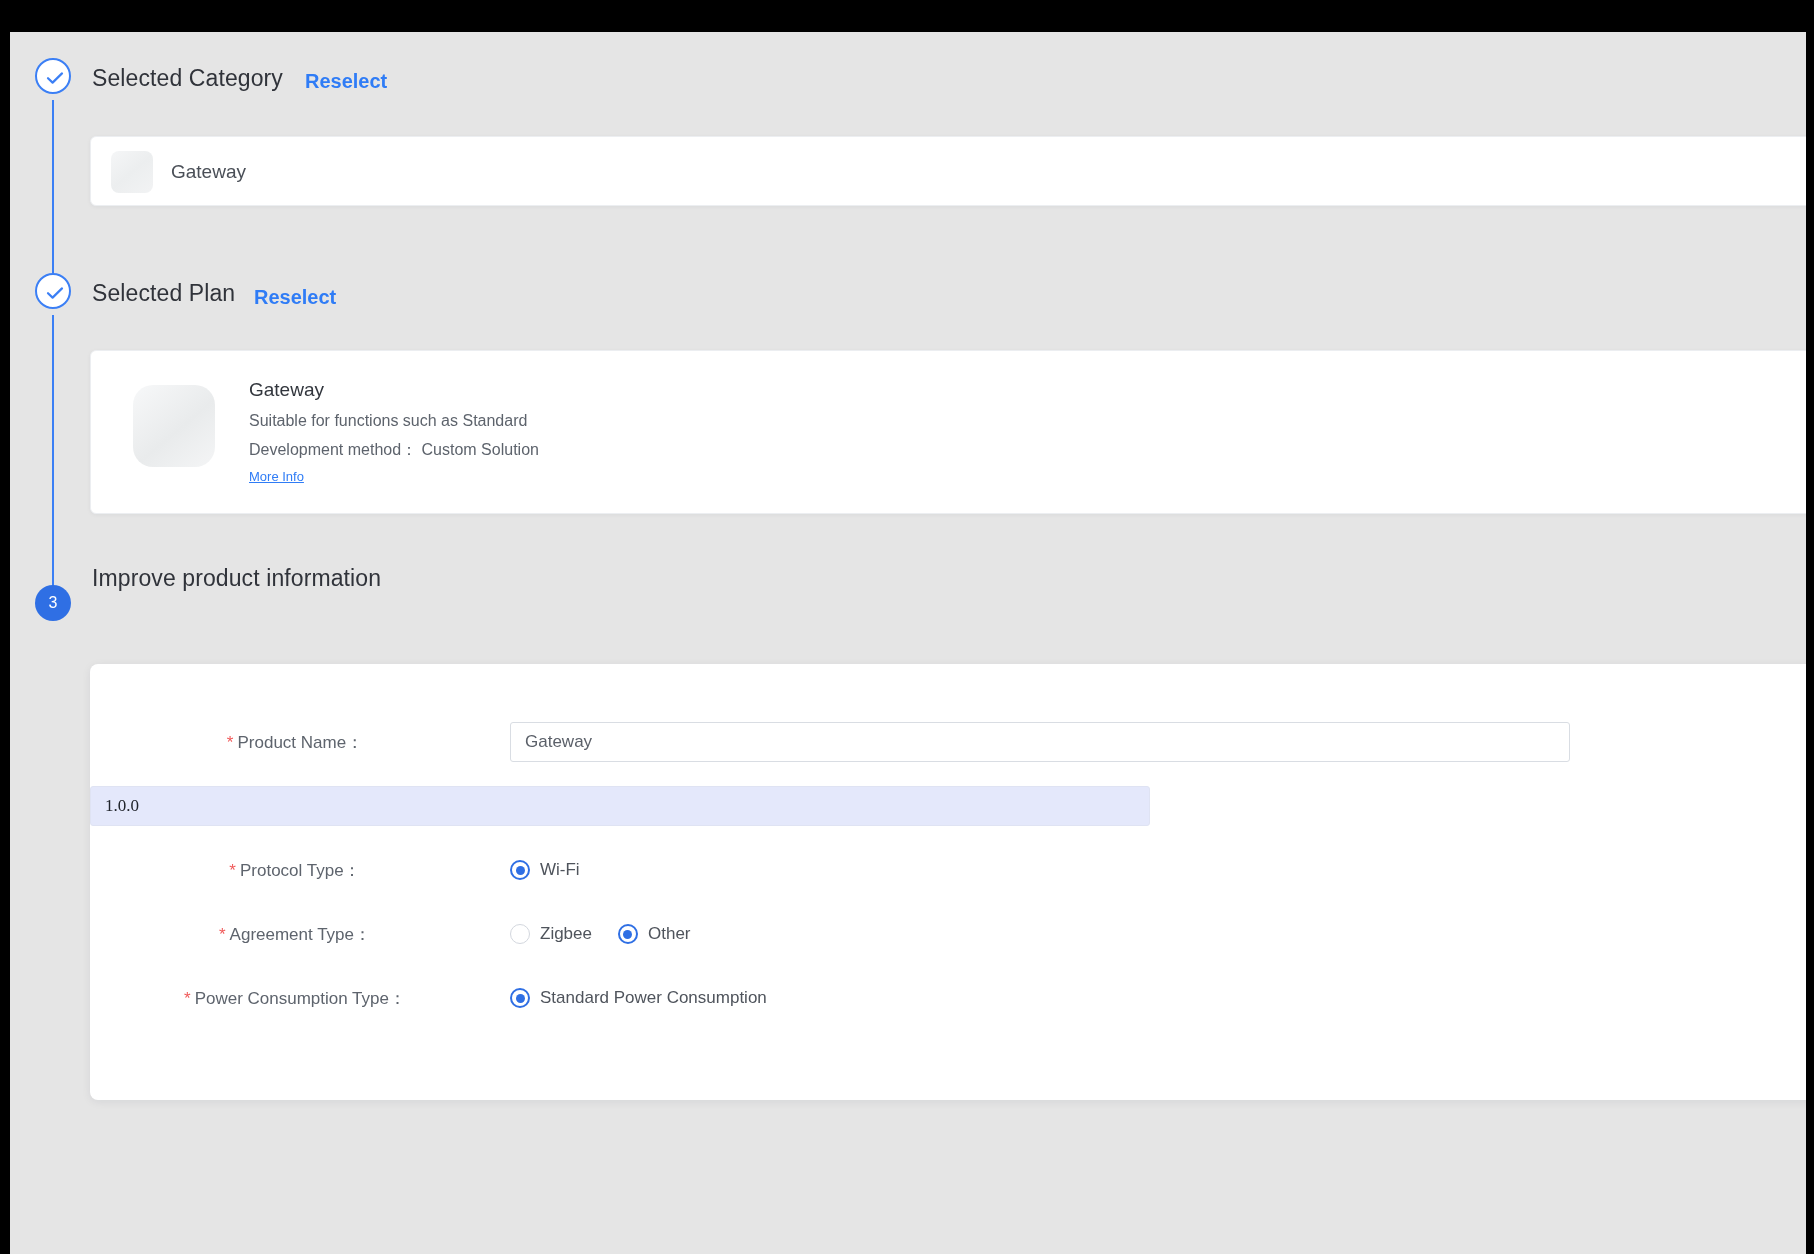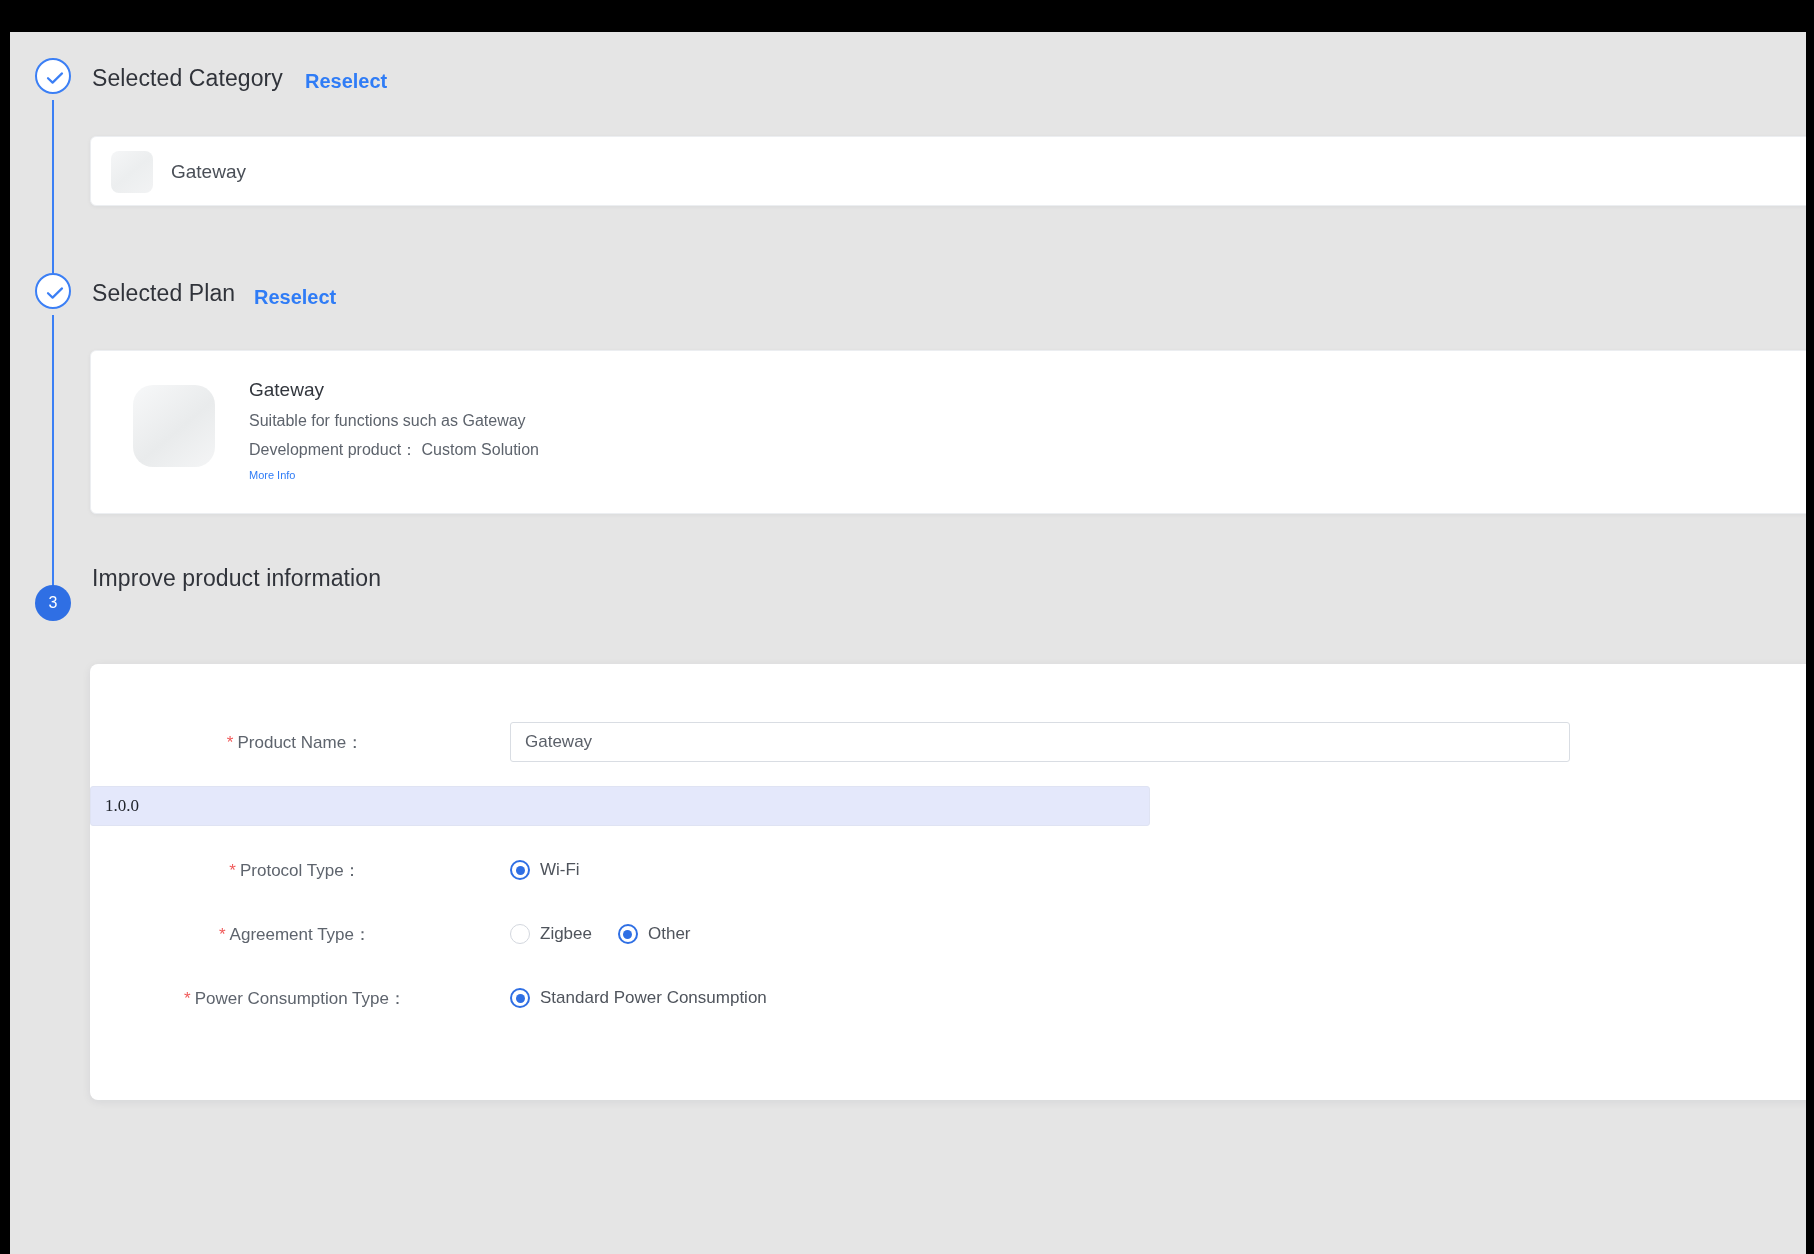--- a/index.html
+++ b/index.html
@@ -107,24 +107,25 @@
     white-space: nowrap;
   }
   .plan-sub {
     position: absolute;
     font-size: 16px;
     color: #5d636c;
     white-space: nowrap;
   }
   .plan-link {
     position: absolute;
-    font-size: 11px;
+    font-size: 13px;
     color: #2f7cf6;
     white-space: nowrap;
     cursor: pointer;
+    text-decoration: underline;
   }
 
   
   .form-card {
     position: absolute;
     left: 80px;
     top: 632px;
     width: 1760px;
     height: 436px;
     background: #ffffff;
@@ -242,23 +243,23 @@
     </svg>
   </div>
   <div class="step-line" style="left:42px; top:283px; height:273px;"></div>
 
   <div class="step-title" style="left:82px; top:248px;">Selected Plan</div>
   <div class="reselect-link" style="left:244px; top:254px;">Reselect</div>
 
   <div class="card" style="left:80px; top:318px; width:1760px; height:164px;">
     <div class="thumb big" style="left:42px; top:34px; width:82px; height:82px;"></div>
     <div class="plan-title" style="left:158px; top:28px;">Gateway</div>
-    <div class="plan-sub" style="left:158px; top:61px;">Suitable for functions such as Gateway</div>
+    <div class="plan-sub" style="left:158px; top:61px;">Suitable for functions such as Standard</div>
     <div class="plan-sub" style="left:158px; top:89px;">
-      <span>Development product：</span>
+      <span>Development method：</span>
       <span>Custom Solution</span>
     </div>
     <div class="plan-link" style="left:158px; top:118px;">More Info</div>
   </div>
 
   <div class="step-marker active" style="left:25px; top:553px;">3</div>
 
   <div class="step-title" style="left:82px; top:533px;">Improve product information</div>
 
   <div class="form-card">

